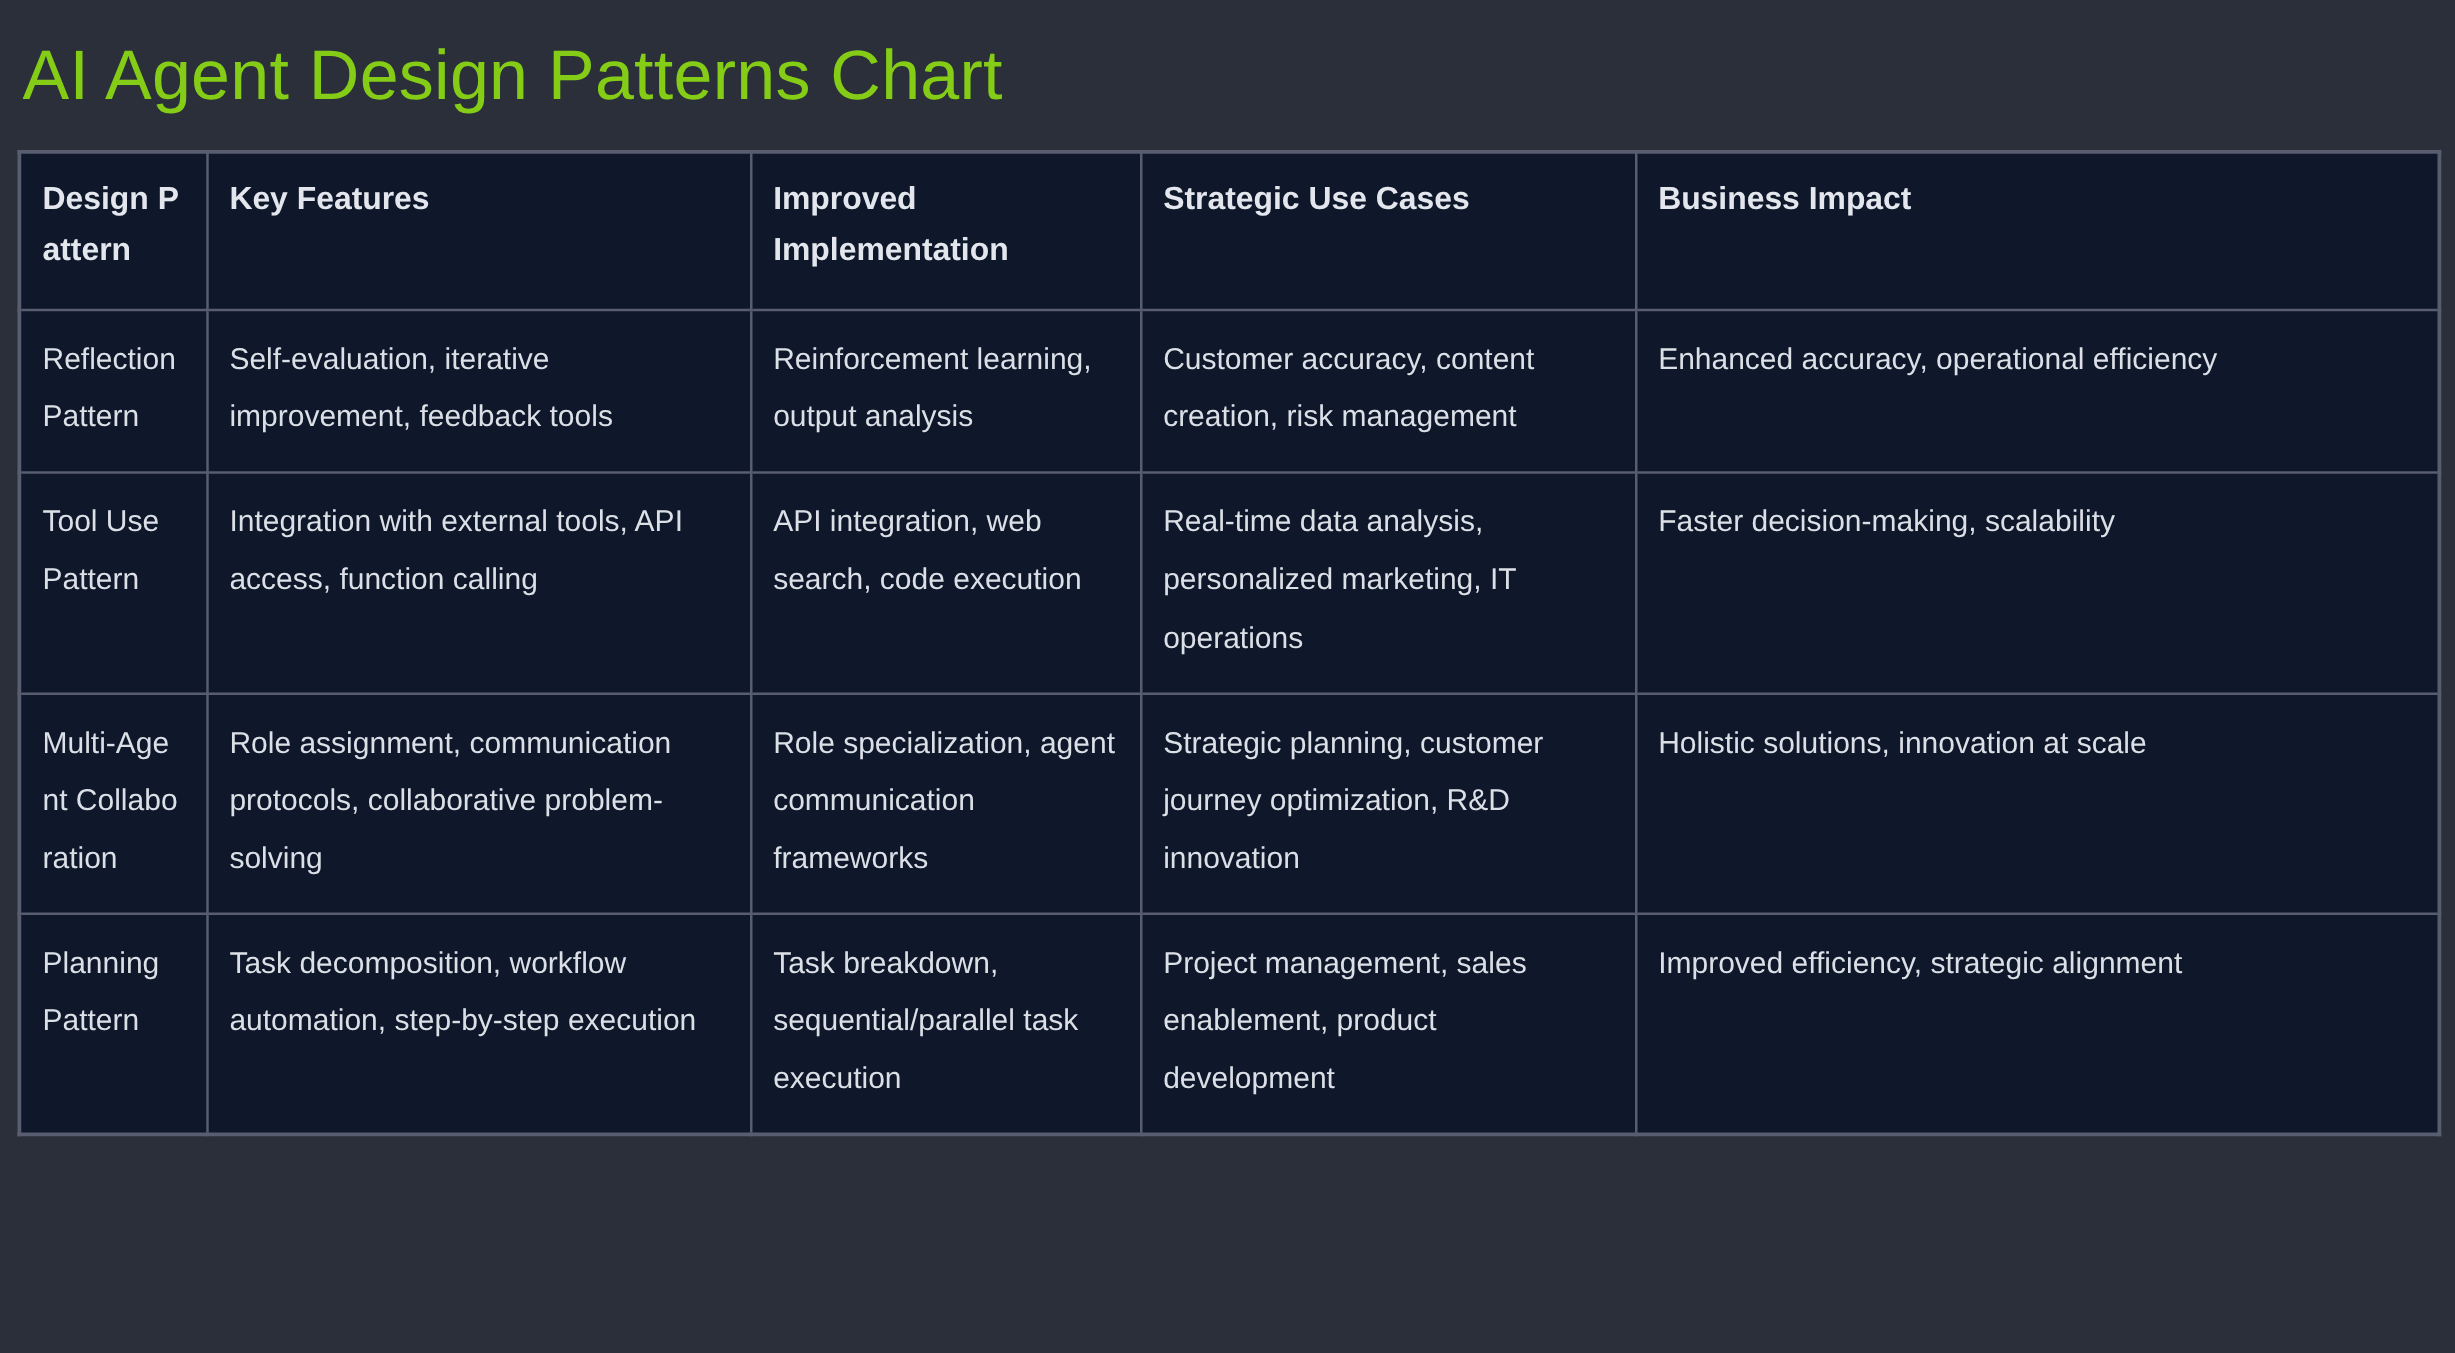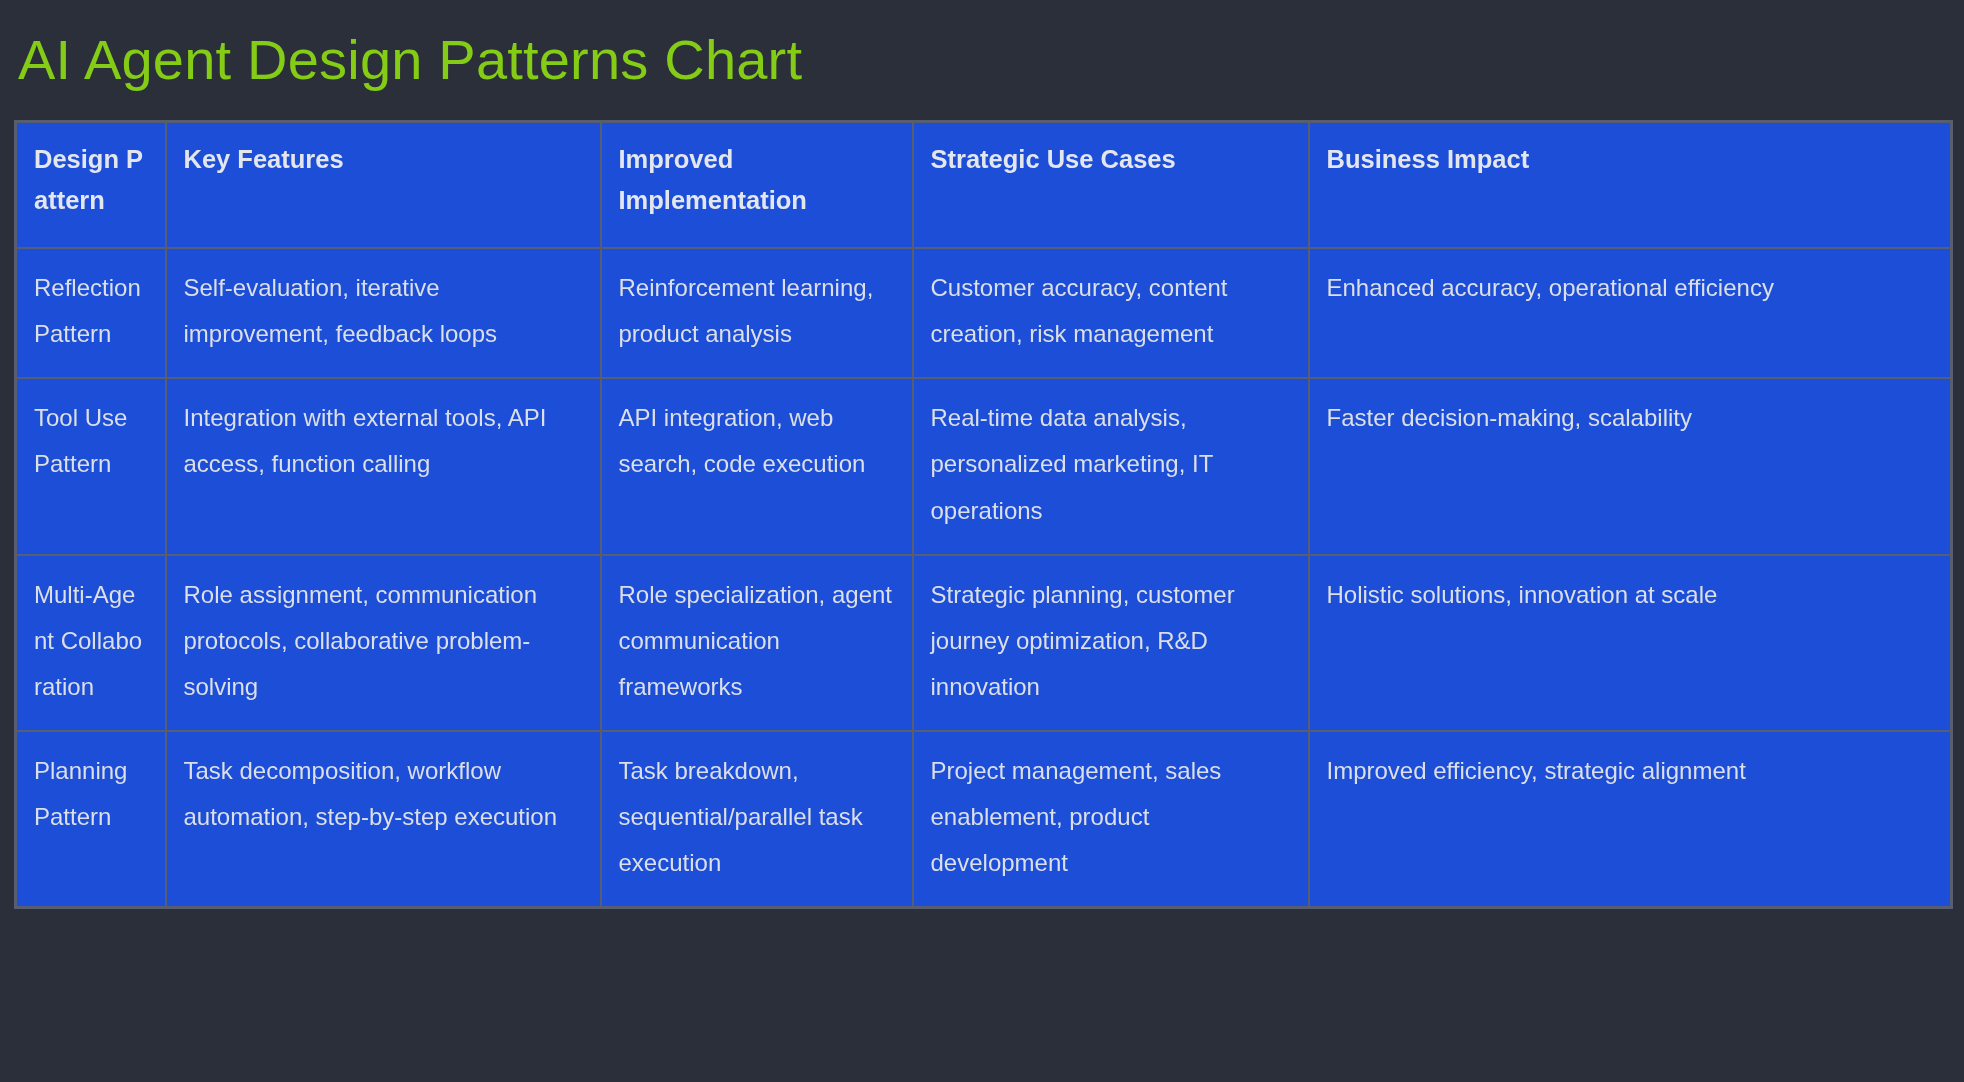--- a/index.html
+++ b/index.html
@@ -38,21 +38,21 @@
     table-layout: fixed;
     width: 1936px;
     border: 3px solid #585e70;
   }
   table.patterns td,
   table.patterns th {
     border: 2px solid #585e70;
     vertical-align: top;
     padding: 16px 17px 20px 17px;
     box-sizing: border-box;
-    background: #1d4ed8;
+    background: #0f172a;
     text-align: left;
   }
   table.patterns th {
     font-weight: bold;
     font-size: 25.5px;
     line-height: 1.62;
     color: #e3e7ed;
     font-stretch: condensed;
     padding-bottom: 26px;
   }
@@ -103,22 +103,22 @@
           <th>Key Features</th>
           <th>Improved Implementation</th>
           <th>Strategic Use Cases</th>
           <th>Business Impact</th>
         </tr>
       </thead>
       <tbody>
 
         <tr>
           <td class="pattern-name">Reflection Pattern</td>
-          <td>Self-evaluation, iterative improvement, feedback loops</td>
-          <td>Reinforcement learning, product analysis</td>
+          <td>Self-evaluation, iterative improvement, feedback tools</td>
+          <td>Reinforcement learning, output analysis</td>
           <td>Customer accuracy, content creation, risk management</td>
           <td>Enhanced accuracy, operational efficiency</td>
         </tr>
 
         <tr>
           <td class="pattern-name">Tool Use Pattern</td>
           <td>Integration with external tools, API access, function calling</td>
           <td>API integration, web search, code execution</td>
           <td>Real-time data analysis, personalized marketing, IT operations</td>
           <td>Faster decision-making, scalability</td>

